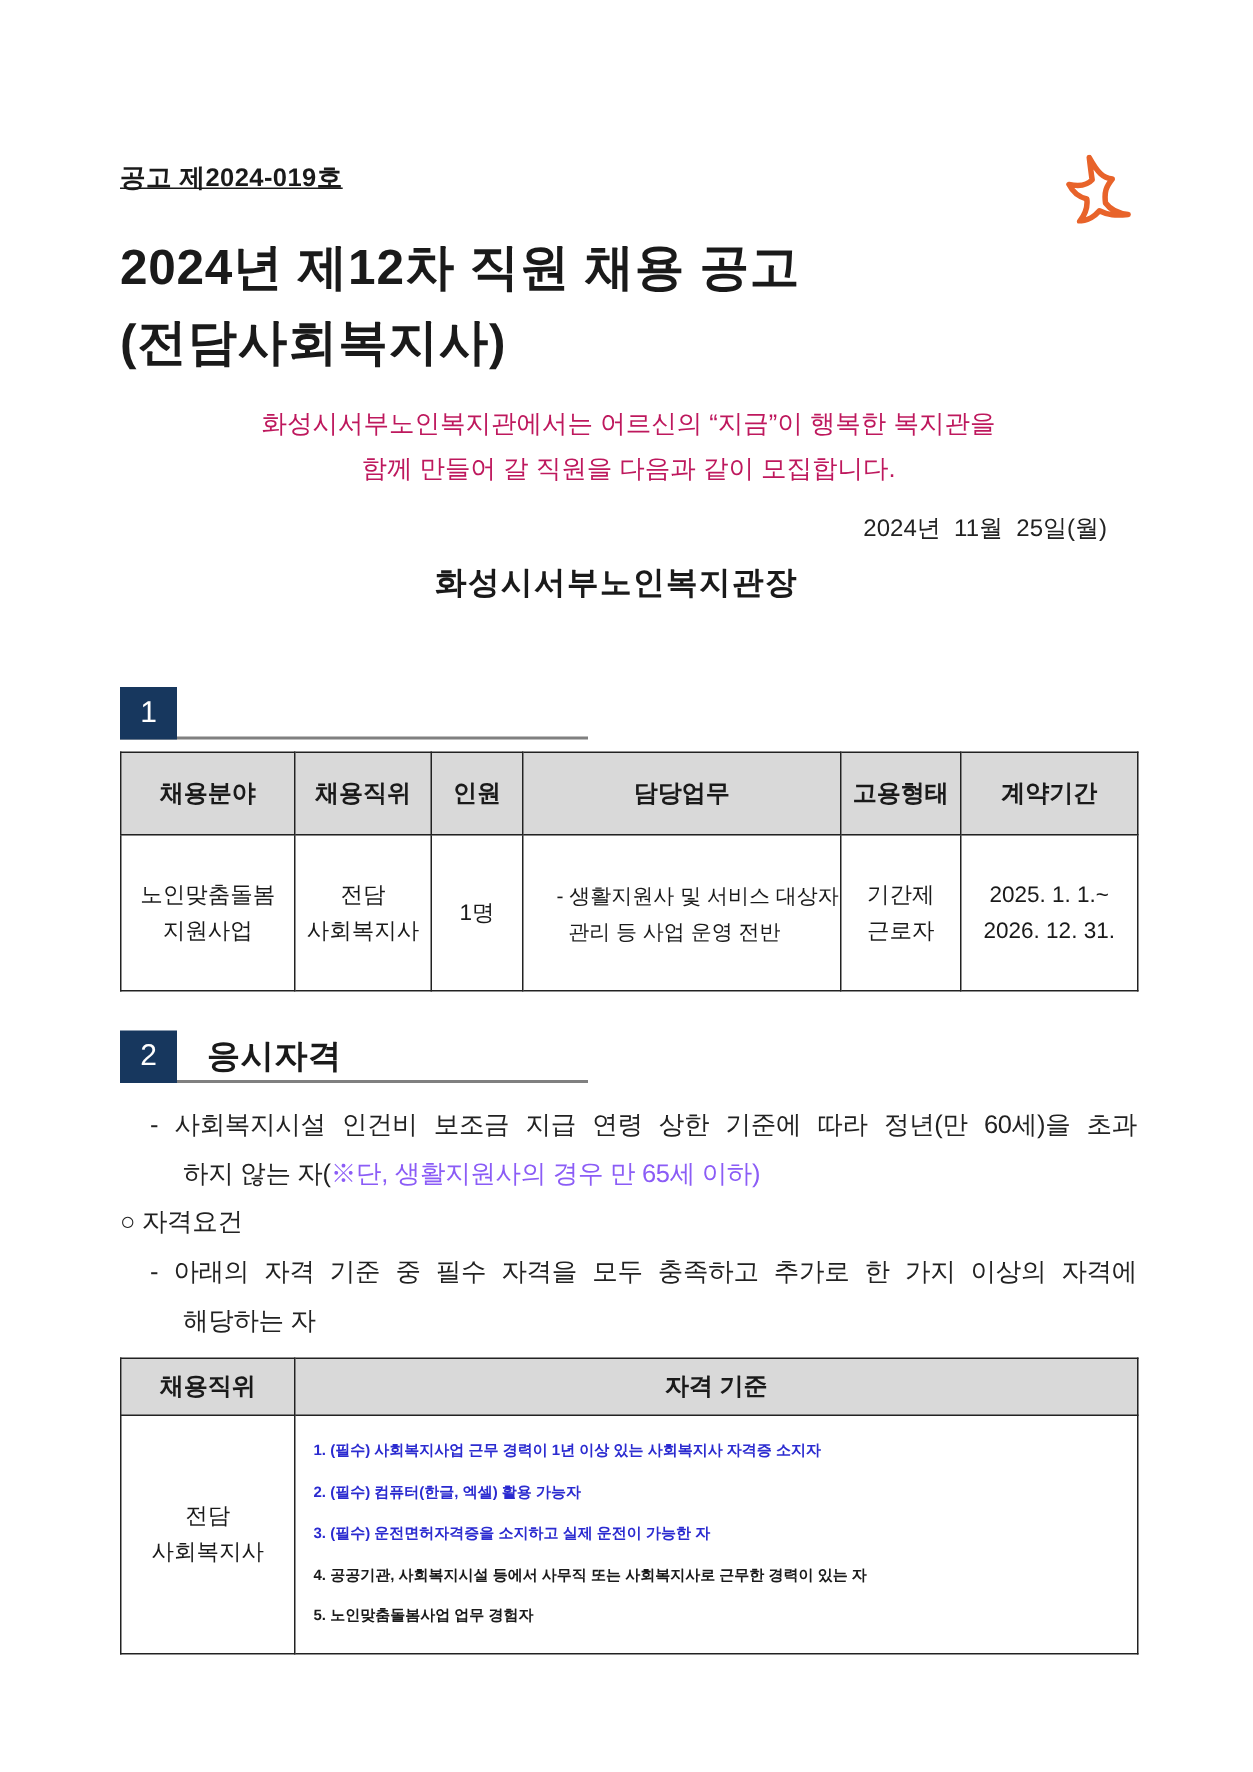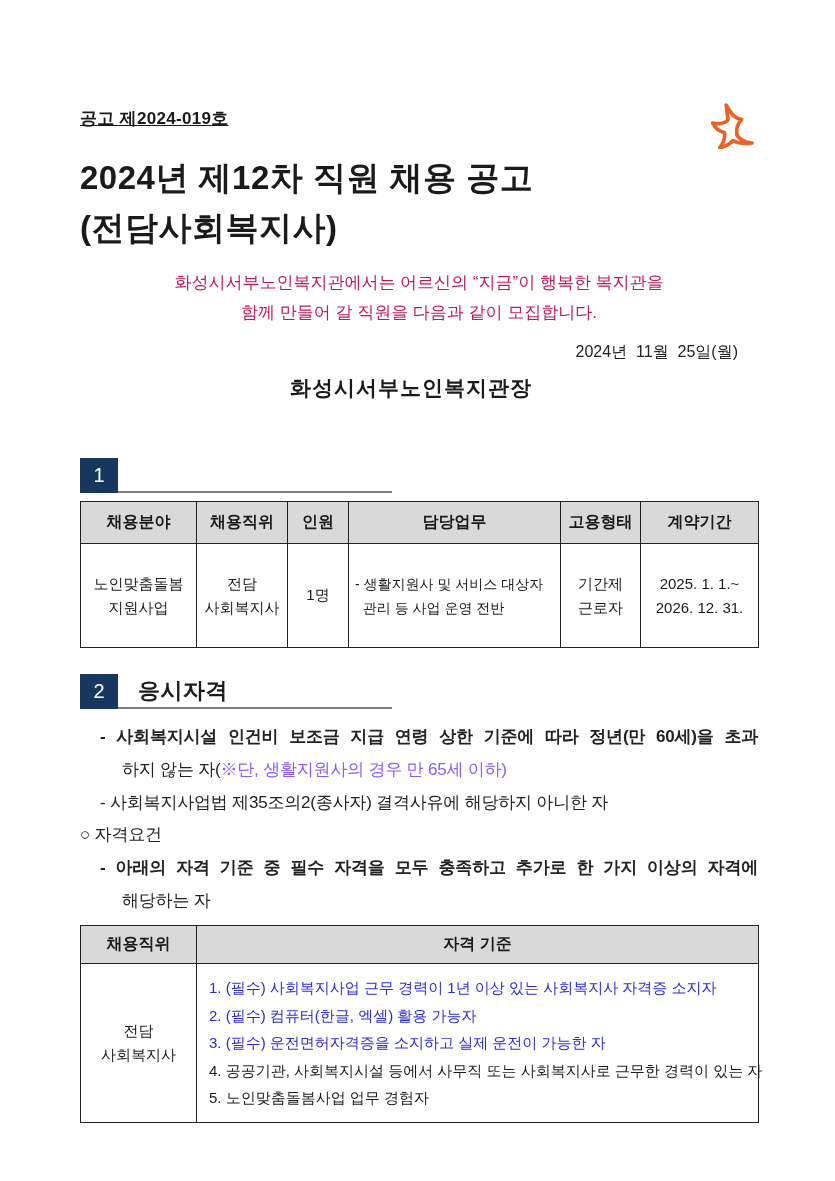--- a/index.html
+++ b/index.html
@@ -55,37 +55,37 @@
   }
   .section-title {
     font-size: 22px; font-weight: bold; margin-left: 20px;
     display: flex; align-items: center; letter-spacing: 0.5px; white-space: nowrap;
   }
 
   
   table { border-collapse: collapse; width: 678px; table-layout: fixed; }
   .tbl { margin-top: 8px; }
   th, td { border: 1.5px solid #222; }
-  th { background: #D9D9D9; font-size: 16px; font-weight: bold; height: 42px; text-align: center; }
+  th { background: #D9D9D9; font-size: 16px; font-weight: bold; height: 55px; text-align: center; }
   td { font-size: 15px; text-align: center; vertical-align: middle; }
   .t1 td { height: 104px; }
   .pre { white-space: pre-line; line-height: 24px; }
-  .duty-cell { text-align: left; white-space: pre-wrap; font-size: 14px; line-height: 24px; padding-left: 6px; }
+  .duty-cell { text-align: left; white-space: pre-wrap; font-size: 14px; line-height: 24px; padding-left: 22px; }
   .t2 th { height: 38px; }
   .t2 td { height: 140px; }
   .crit-cell { text-align: left; padding: 10px 12px; }
-  .crit-line { font-size: 15px; line-height: 27.5px; white-space: nowrap; }
+  .crit-line { font-size: 10px; line-height: 27.5px; white-space: nowrap; font-weight: bold; }
   .crit-blue { color: #2B2BD0; }
   .crit-plain { color: #1a1a1a; }
 
   
   .reqs { margin-top: 11px; font-size: 17px; color: #222; }
   .req-heading { line-height: 32px; letter-spacing: -0.2px; }
   .req-line { margin-left: 20px; line-height: 33px; letter-spacing: -0.2px; }
-  .req-just { text-align: justify; text-align-last: justify; font-weight: bold; }
+  .req-just { text-align: justify; text-align-last: justify; }
   .req-cont { margin-left: 42px; line-height: 33px; letter-spacing: -0.2px; }
   .blue { color: #8b5cf6; }
 </style>
 </head>
 <body>
 
 <div class="page">
 
   <div class="head-row">
     <div class="doc-number">공고 제2024-019호</div>
@@ -154,21 +154,20 @@
   <div class="section-head sec2">
     <div class="section-num">2</div>
     <div class="section-title">응시자격</div>
   </div>
 
   <div class="reqs">
     <div class="req-line req-just">- 사회복지시설 인건비 보조금 지급 연령 상한 기준에 따라 정년(만 60세)을 초과</div>
     <div class="req-cont">
       <span>하지 않는 자(</span><span class="blue">※단, 생활지원사의 경우 만 65세 이하)</span>
     </div>
-    <div class="req-line">- 사회복지사업법 제35조의2(종사자) 결격사유에 해당하지 아니한 자</div>
     <div class="req-heading">○ 자격요건</div>
     <div class="req-line req-just">- 아래의 자격 기준 중 필수 자격을 모두 충족하고 추가로 한 가지 이상의 자격에</div>
     <div class="req-cont">해당하는 자</div>
   </div>
 
   <table class="tbl t2">
     <colgroup>
       <col style="width:116px">
         <col style="width:562px">
     </colgroup>

